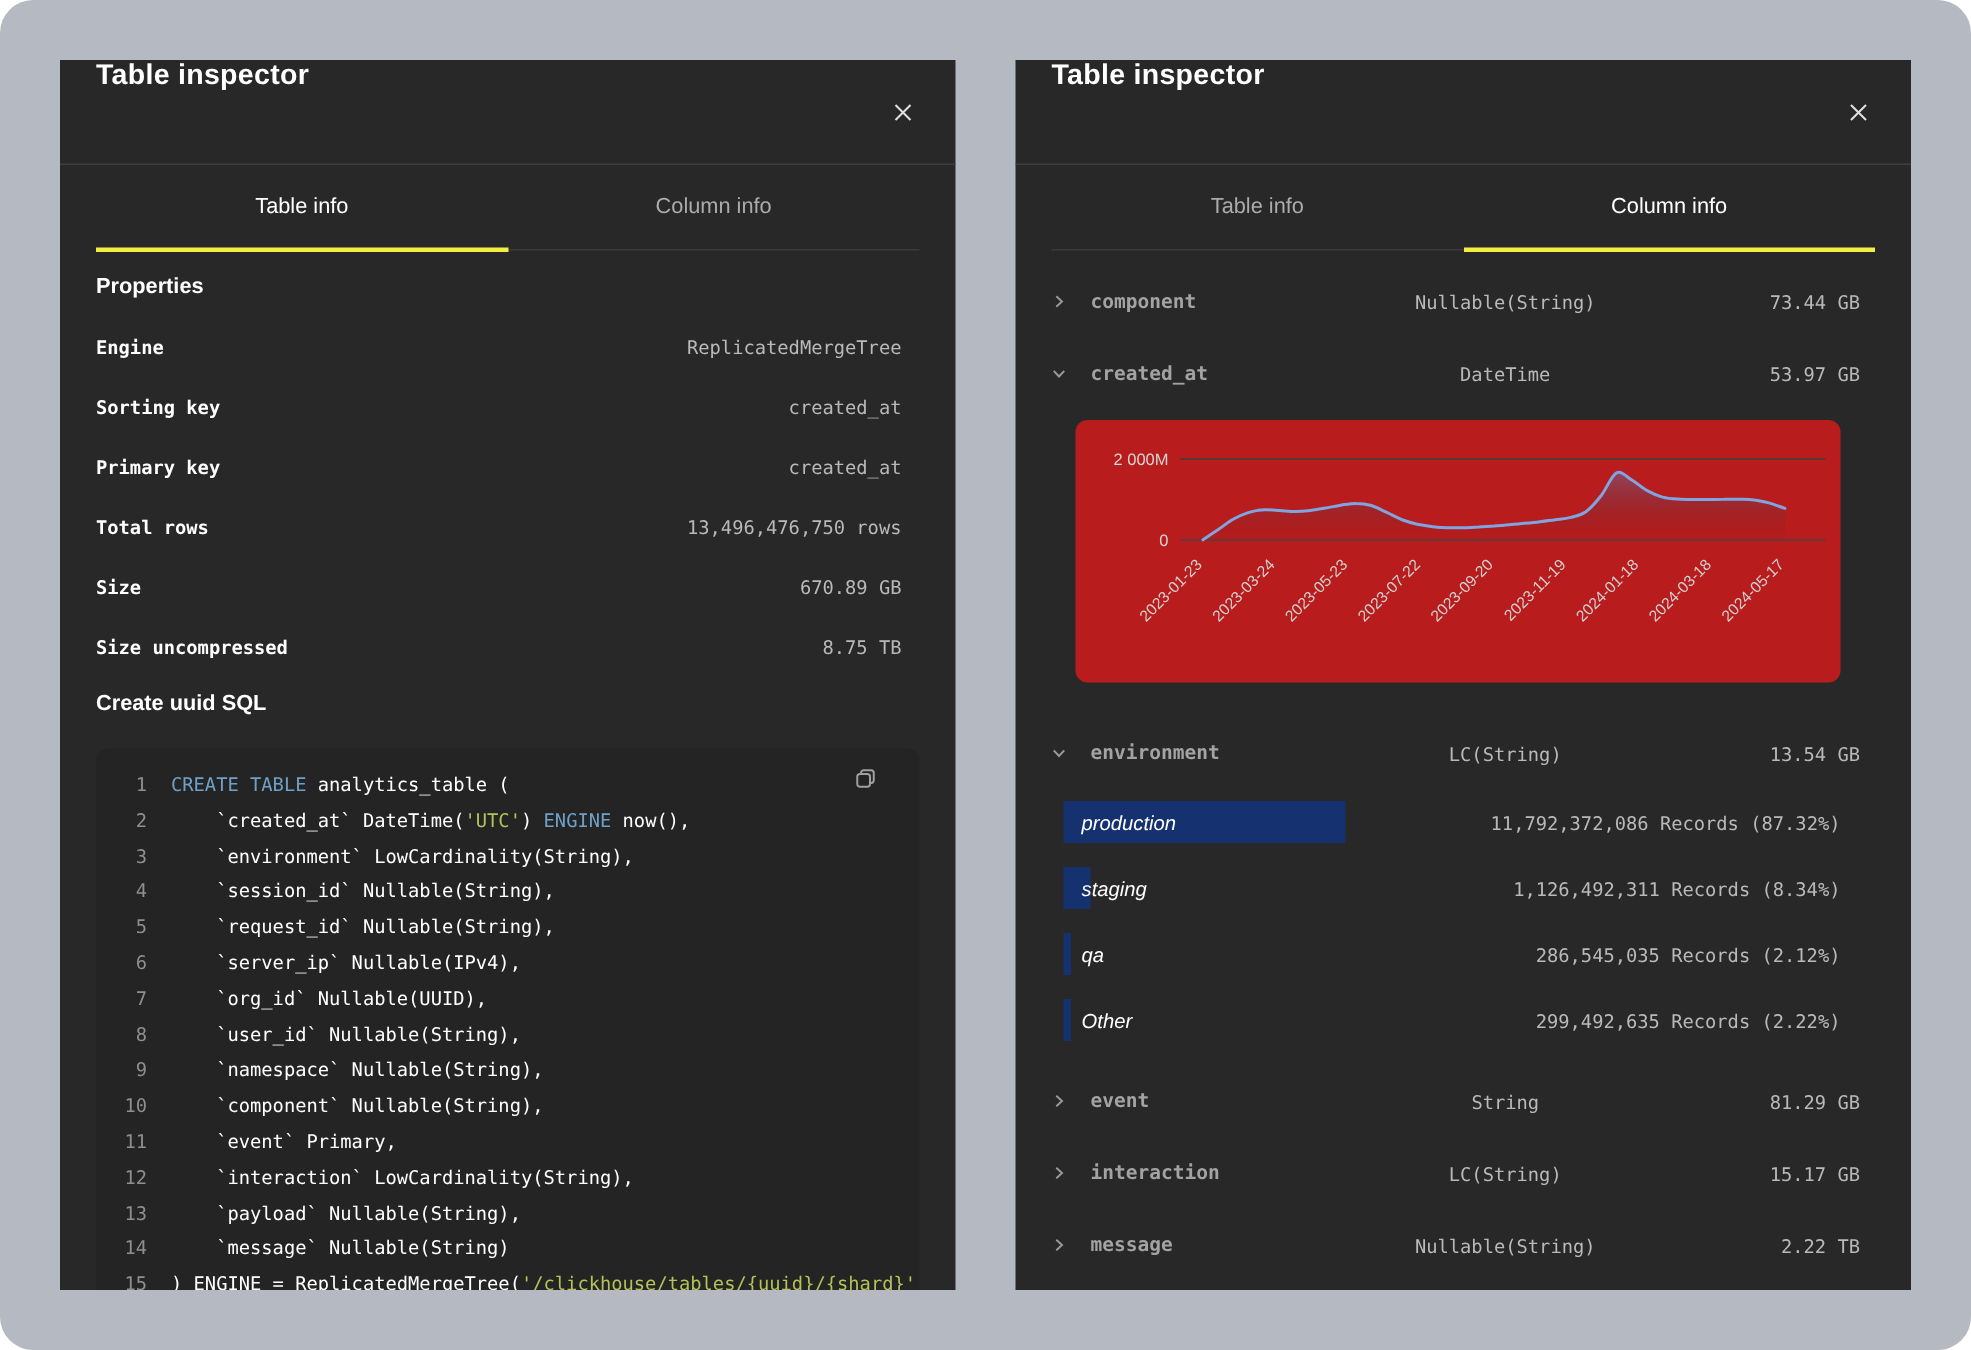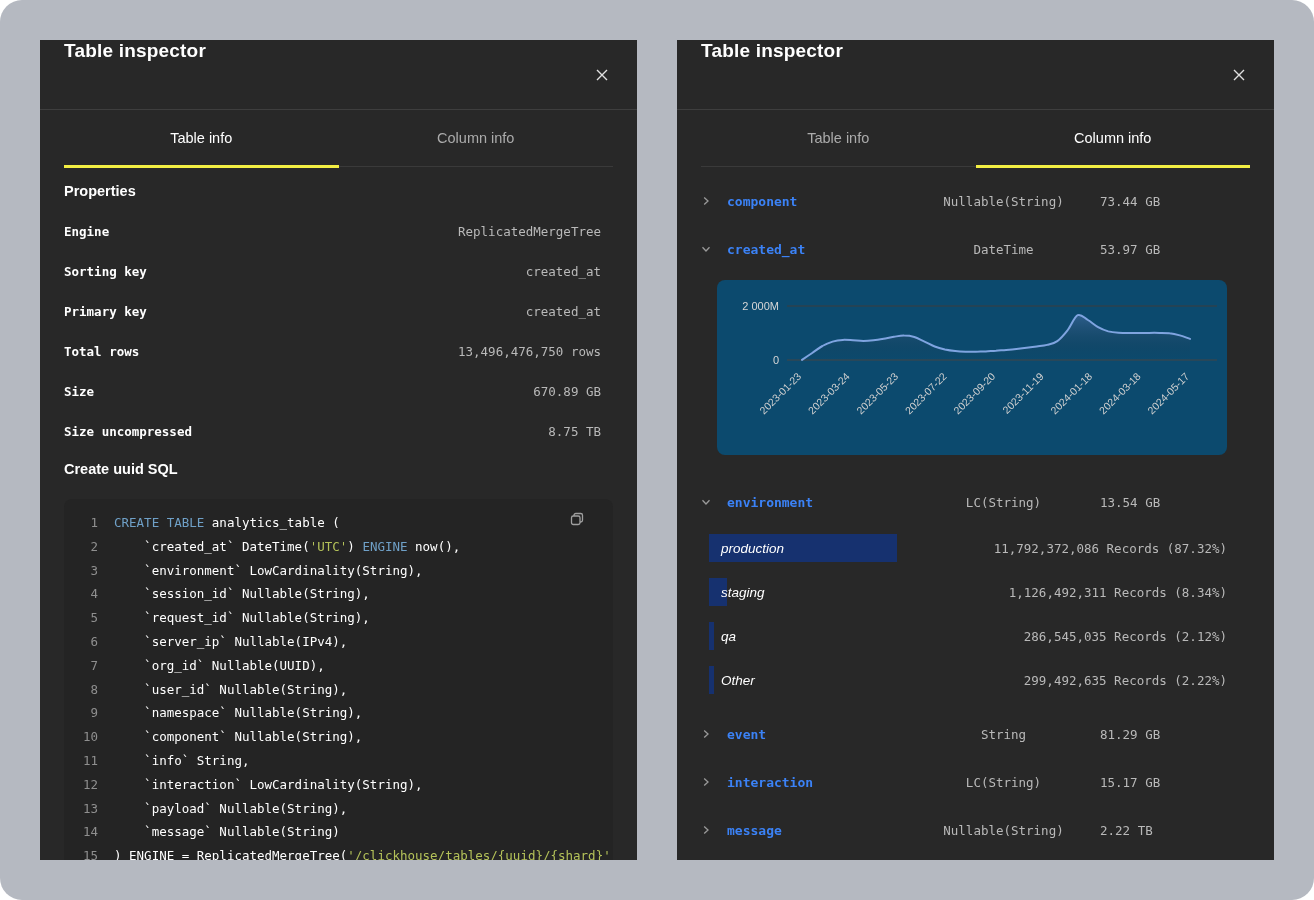--- a/index.html
+++ b/index.html
@@ -44,27 +44,27 @@
   .tok-k{color:#6fa0c7;}
   .tok-s{color:#b4c259;}
   .copy-btn{position:absolute;top:10px;right:26px;background:none;border:none;padding:2px;
             cursor:pointer;display:flex;}
 
   
   #columns-list{padding-top:10px;}
   .col-row{display:flex;align-items:center;height:48px;padding-right:10px;cursor:pointer;}
   .chevron{width:26px;flex:none;display:flex;align-items:center;}
   .col-name{width:180px;flex:none;font-family:"DejaVu Sans Mono",monospace;font-size:13px;
-            font-weight:700;color:#3b82f6;}
+            font-weight:700;color:#a3a3a3;}
   .col-type{flex:1;text-align:center;font-family:"DejaVu Sans Mono",monospace;font-size:12.5px;
             color:#b9b9b9;}
-  .col-size{width:140px;flex:none;text-align:left;font-family:"DejaVu Sans Mono",monospace;
+  .col-size{width:140px;flex:none;text-align:right;font-family:"DejaVu Sans Mono",monospace;
             font-size:12.5px;color:#b9b9b9;}
 
-  .chart-panel{margin:7px 0 23px 16px;width:510px;height:175px;background:#0c4a6e;
+  .chart-panel{margin:7px 0 23px 16px;width:510px;height:175px;background:#b91c1c;
                border-radius:8px;overflow:hidden;}
 
   .env-list{margin:0 23px 8px 8px;}
   .env-row{height:44px;position:relative;display:flex;align-items:center;
            justify-content:space-between;}
   .env-bar{position:absolute;left:0;top:8px;height:28px;background:#16316f;}
   .env-label{position:relative;z-index:1;padding-left:12px;font-size:13.5px;color:#ffffff;font-style:italic;}
   .env-records{font-family:"DejaVu Sans Mono",monospace;font-size:12.5px;color:#b9b9b9;
                position:relative;z-index:1;}
 </style>
@@ -163,21 +163,21 @@
             <div class="code-line">
               <span class="ln">9</span>
               <span class="code"><span>    `namespace` Nullable(String),</span></span>
             </div>
             <div class="code-line">
               <span class="ln">10</span>
               <span class="code"><span>    `component` Nullable(String),</span></span>
             </div>
             <div class="code-line">
               <span class="ln">11</span>
-              <span class="code"><span>    `info` String,</span></span>
+              <span class="code"><span>    `event` Primary,</span></span>
             </div>
             <div class="code-line">
               <span class="ln">12</span>
               <span class="code"><span>    `interaction` LowCardinality(String),</span></span>
             </div>
             <div class="code-line">
               <span class="ln">13</span>
               <span class="code"><span>    `payload` Nullable(String),</span></span>
             </div>
             <div class="code-line">

